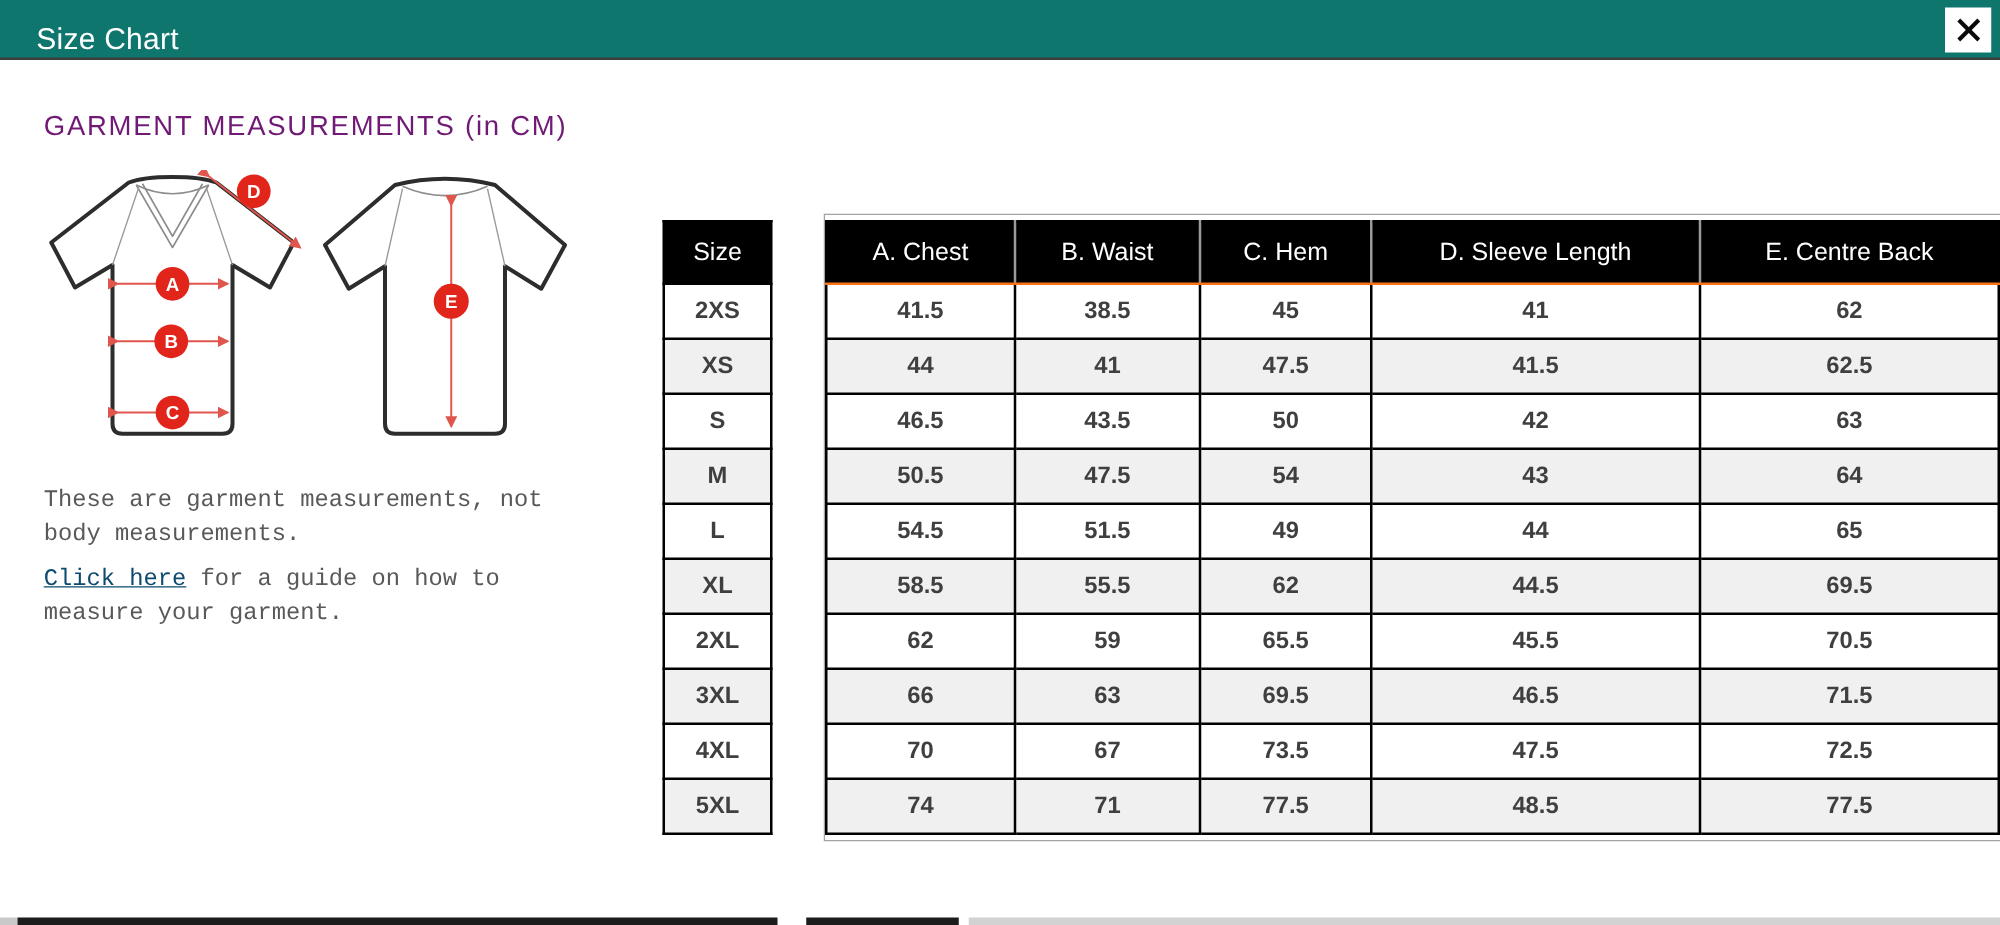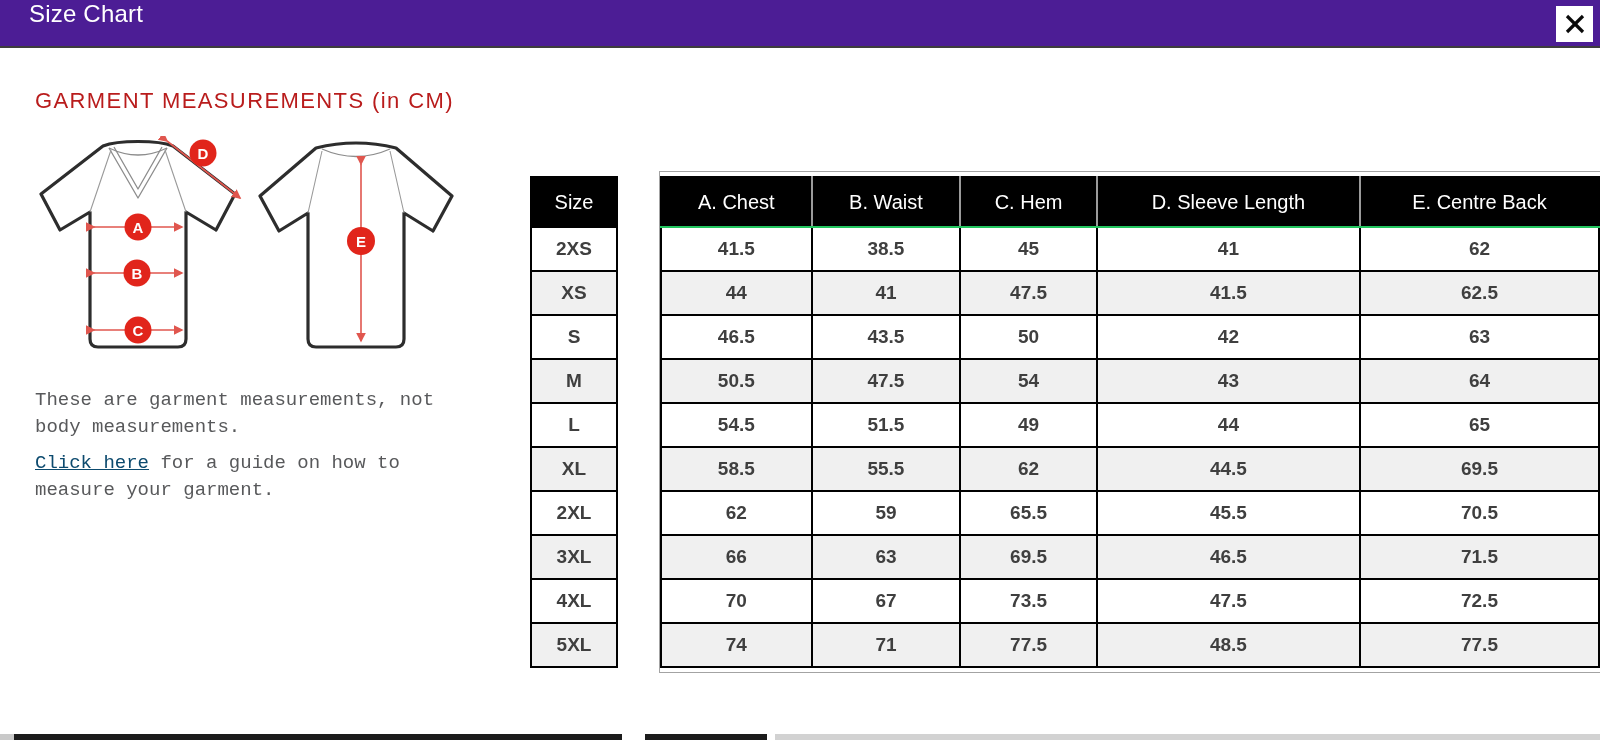--- a/index.html
+++ b/index.html
@@ -2,48 +2,48 @@
 <html><head>
 <meta charset="utf-8">
 <style>
   * { margin: 0; padding: 0; box-sizing: border-box; }
   html, body { width: 1600px; height: 740px; overflow: hidden; background: #fff;
     font-family: "Liberation Sans", sans-serif; }
   .screen { position: relative; width: 1600px; height: 740px; background: #fff; }
 
   
   .modal-header { position: absolute; top: 0; left: 0; width: 1600px; height: 48px;
-    background: #4c1d95; border-bottom: 2px solid #3d3d3d; display: flex; align-items: flex-start; }
+    background: #0f766e; border-bottom: 2px solid #3d3d3d; display: flex; align-items: flex-end; }
   .modal-title { color: #fff; font-size: 24px; font-weight: 400; margin-left: 29px; letter-spacing: .2px; }
   .close-btn { position: absolute; top: 6px; right: 7px; width: 37px; height: 36px;
     background: #fff; border: none; display: flex; align-items: center; justify-content: center;
     cursor: pointer; padding: 0; }
 
   
   .left-col { position: absolute; left: 35px; top: 88px; width: 460px; }
-  .garment-heading { font-size: 22px; font-weight: 400; color: #b91c1c; letter-spacing: 1.4px; }
+  .garment-heading { font-size: 22px; font-weight: 400; color: #701a75; letter-spacing: 1.4px; }
   .diagrams { display: flex; gap: 6px; margin-top: 22px; margin-left: -2px; }
   .notes { margin-top: 26px; width: 448px; font-size: 19px; line-height: 27px; color: #58595b; font-family: Liberation Mono, monospace; }
   .notes p { margin-bottom: 9px; }
   .measure-link { color: #0c4a6e; text-decoration: underline; cursor: pointer; text-align: center; }
 
   
   .table-area { position: absolute; left: 530px; top: 171px; display: flex; align-items: flex-start; gap: 36px; }
   table { border-collapse: collapse; table-layout: fixed; }
   th, td { text-align: center; vertical-align: middle; }
   th { height: 50px; background: #000; color: #fff; font-size: 20px; font-weight: 400; }
   td { height: 44px; font-size: 19px; font-weight: 700; color: #3f3f3f; background: #fff; }
   tr.alt td { background: #f0f0f0; }
 
   .size-table { width: 88px; margin-top: 5px; }
   .size-table th, .size-table td { border: 2px solid #000; }
 
   .main-wrap { margin-left: 5px; border: 1px solid #a3a3a3; padding: 4px 4px 4px 0; background: #fff; }
   .main-table { width: 940px; }
-  .main-table th { border-top: 2px solid #000; border-bottom: 2px solid #22c55e; border-right: 2px solid #9b9b9b; }
+  .main-table th { border-top: 2px solid #000; border-bottom: 2px solid #f97316; border-right: 2px solid #9b9b9b; }
   .main-table th:first-child { border-left: 2px solid #000; }
   .main-table th:last-child { border-right: 2px solid #000; }
   .main-table td { border: 2px solid #000; }
   .col-a { width: 150px; } .col-b { width: 148px; } .col-c { width: 136px; }
   .col-d { width: 262px; } .col-e { width: 238px; }
 
   
   .bottom-bars { position: absolute; bottom: 0; left: 0; width: 1600px; height: 6px; }
   .bar { position: absolute; bottom: 0; height: 6px; }
   .bar-edge  { left: 0;     width: 14px;  background: #c9c9c9; }

